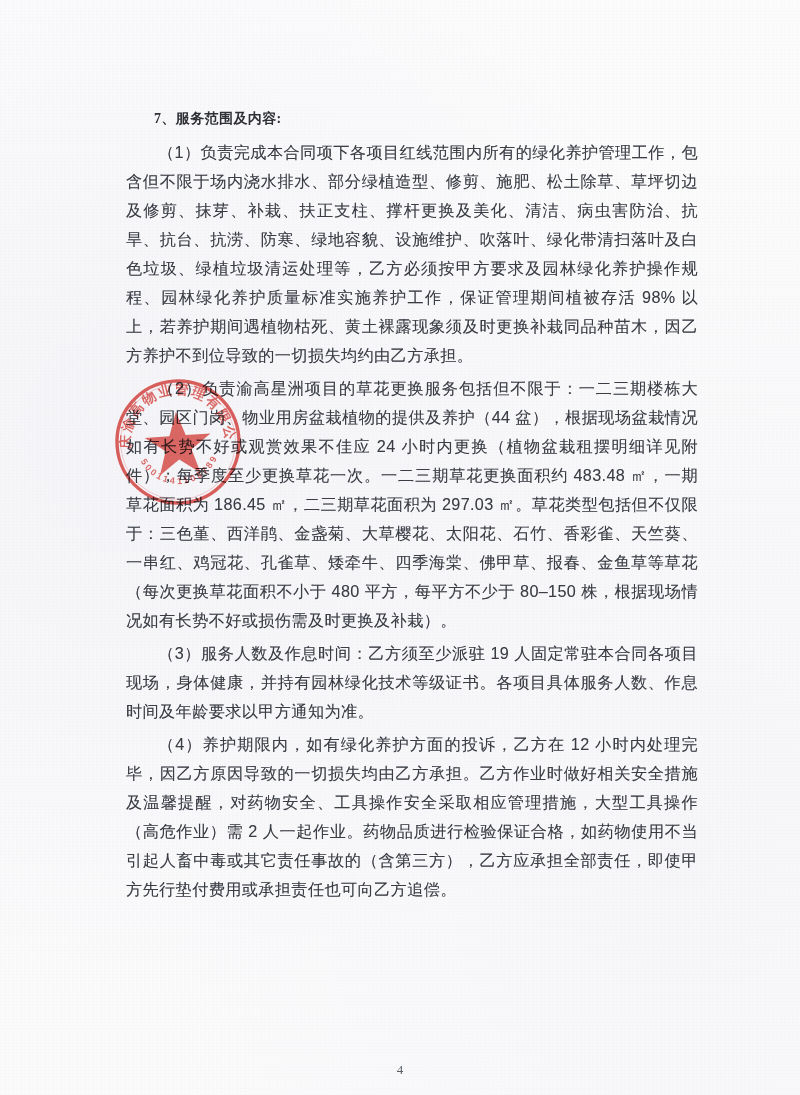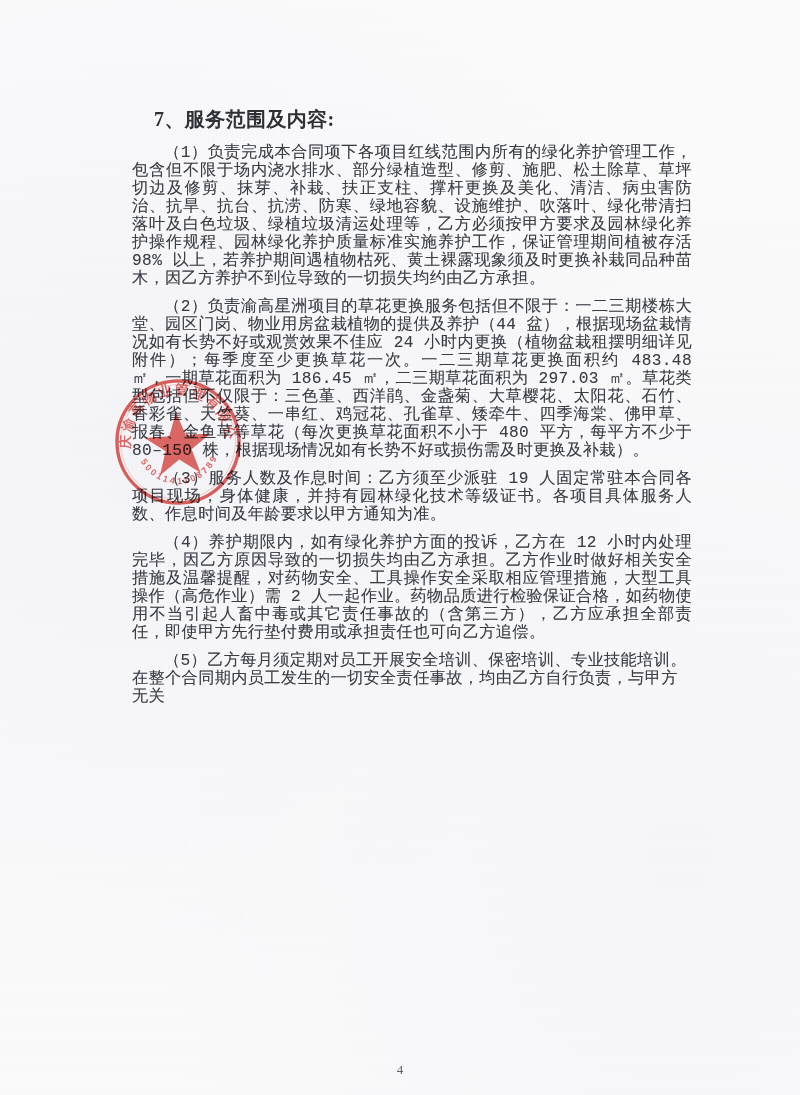--- a/index.html
+++ b/index.html
@@ -43,39 +43,39 @@
   
   .textblock {
     position: absolute;
     left: 122px;
     top: 104px;
     width: 580px;
   }
 
   .heading {
     font-weight: bold;
-    font-size: 20px;
+    font-size: 14px;
     line-height: 30px;
     color: #2e3035;
     text-indent: 32px;
     letter-spacing: 0.4px;
     margin: 0 0 0 0;
     font-family: "Liberation Serif", "DejaVu Serif", serif;
   }
 
   .para {
     font-size: 16.2px;
-    line-height: 18px;
+    line-height: 29px;
     color: #3a3d44;
     text-indent: 32px;
     text-align: justify;
     text-justify: inter-character;
     letter-spacing: 0.35px;
-    margin: 10px;
-    font-family: Liberation Mono, monospace;
+    margin: 4px;
+    font-family: Liberation Sans, sans-serif;
     
     text-shadow: 0 0 0.45px rgba(90,95,105,0.40);
   }
   .para.last { text-align: left; }
 
   
   .pagenum {
     position: absolute;
     top: 1062px;
     left: 0;
@@ -115,21 +115,20 @@
     <p class="heading">7、服务范围及内容:</p>
 
     <p class="para">（1）负责完成本合同项下各项目红线范围内所有的绿化养护管理工作，包含但不限于场内浇水排水、部分绿植造型、修剪、施肥、松土除草、草坪切边及修剪、抹芽、补栽、扶正支柱、撑杆更换及美化、清洁、病虫害防治、抗旱、抗台、抗涝、防寒、绿地容貌、设施维护、吹落叶、绿化带清扫落叶及白色垃圾、绿植垃圾清运处理等，乙方必须按甲方要求及园林绿化养护操作规程、园林绿化养护质量标准实施养护工作，保证管理期间植被存活 98% 以上，若养护期间遇植物枯死、黄土裸露现象须及时更换补栽同品种苗木，因乙方养护不到位导致的一切损失均约由乙方承担。</p>
 
     <p class="para">（2）负责渝高星洲项目的草花更换服务包括但不限于：一二三期楼栋大堂、园区门岗、物业用房盆栽植物的提供及养护（44 盆），根据现场盆栽情况如有长势不好或观赏效果不佳应 24 小时内更换（植物盆栽租摆明细详见附件）；每季度至少更换草花一次。一二三期草花更换面积约 483.48 ㎡，一期草花面积为 186.45 ㎡，二三期草花面积为 297.03 ㎡。草花类型包括但不仅限于：三色堇、西洋鹃、金盏菊、大草樱花、太阳花、石竹、香彩雀、天竺葵、一串红、鸡冠花、孔雀草、矮牵牛、四季海棠、佛甲草、报春、金鱼草等草花（每次更换草花面积不小于 480 平方，每平方不少于 80–150 株，根据现场情况如有长势不好或损伤需及时更换及补栽）。</p>
 
     <p class="para">（3）服务人数及作息时间：乙方须至少派驻 19 人固定常驻本合同各项目现场，身体健康，并持有园林绿化技术等级证书。各项目具体服务人数、作息时间及年龄要求以甲方通知为准。</p>
 
     <p class="para">（4）养护期限内，如有绿化养护方面的投诉，乙方在 12 小时内处理完毕，因乙方原因导致的一切损失均由乙方承担。乙方作业时做好相关安全措施及温馨提醒，对药物安全、工具操作安全采取相应管理措施，大型工具操作（高危作业）需 2 人一起作业。药物品质进行检验保证合格，如药物使用不当引起人畜中毒或其它责任事故的（含第三方），乙方应承担全部责任，即使甲方先行垫付费用或承担责任也可向乙方追偿。</p>
 
-    <p class="para last">（5）乙方每月须定期对员工开展安全培训、保密培训、专业技能培训。在整个合同期内员工发生的一切安全责任事故，均由乙方自行负责，与甲方无关</p>
 
   </div>
 
   <div id="seal">
     <svg viewBox="0 0 132 132" xmlns="http://www.w3.org/2000/svg">
       <defs>
         <path id="sealArcTop" d="M 18,66 A 48,48 0 0 1 114,66"></path>
         <path id="sealArcBottom" d="M 24,66 A 42,42 0 0 0 108,66"></path>
       </defs>
 

